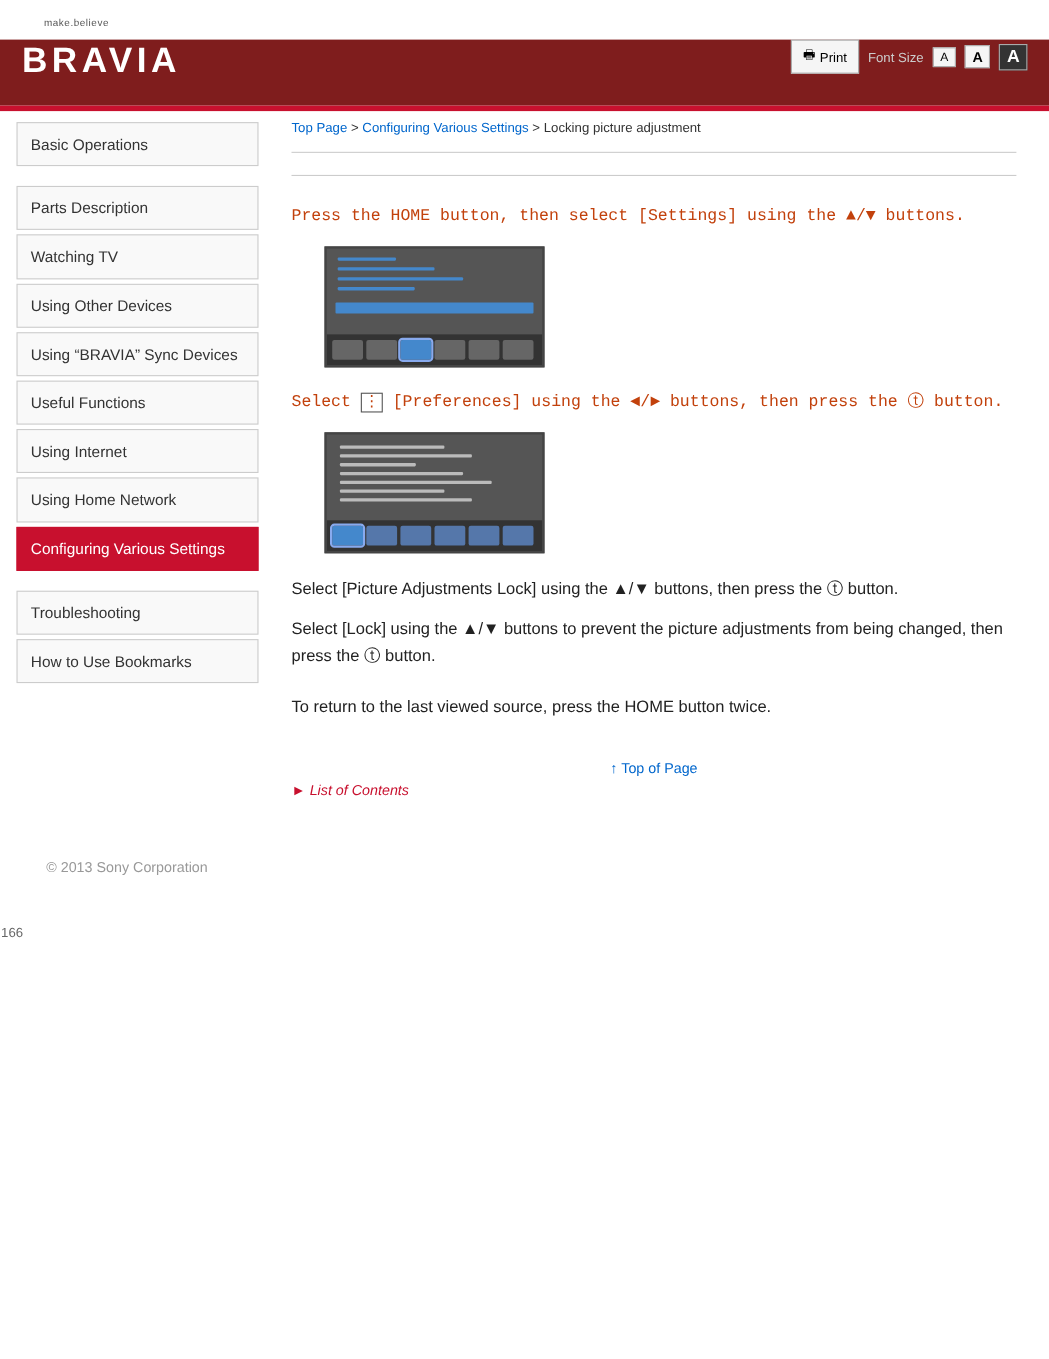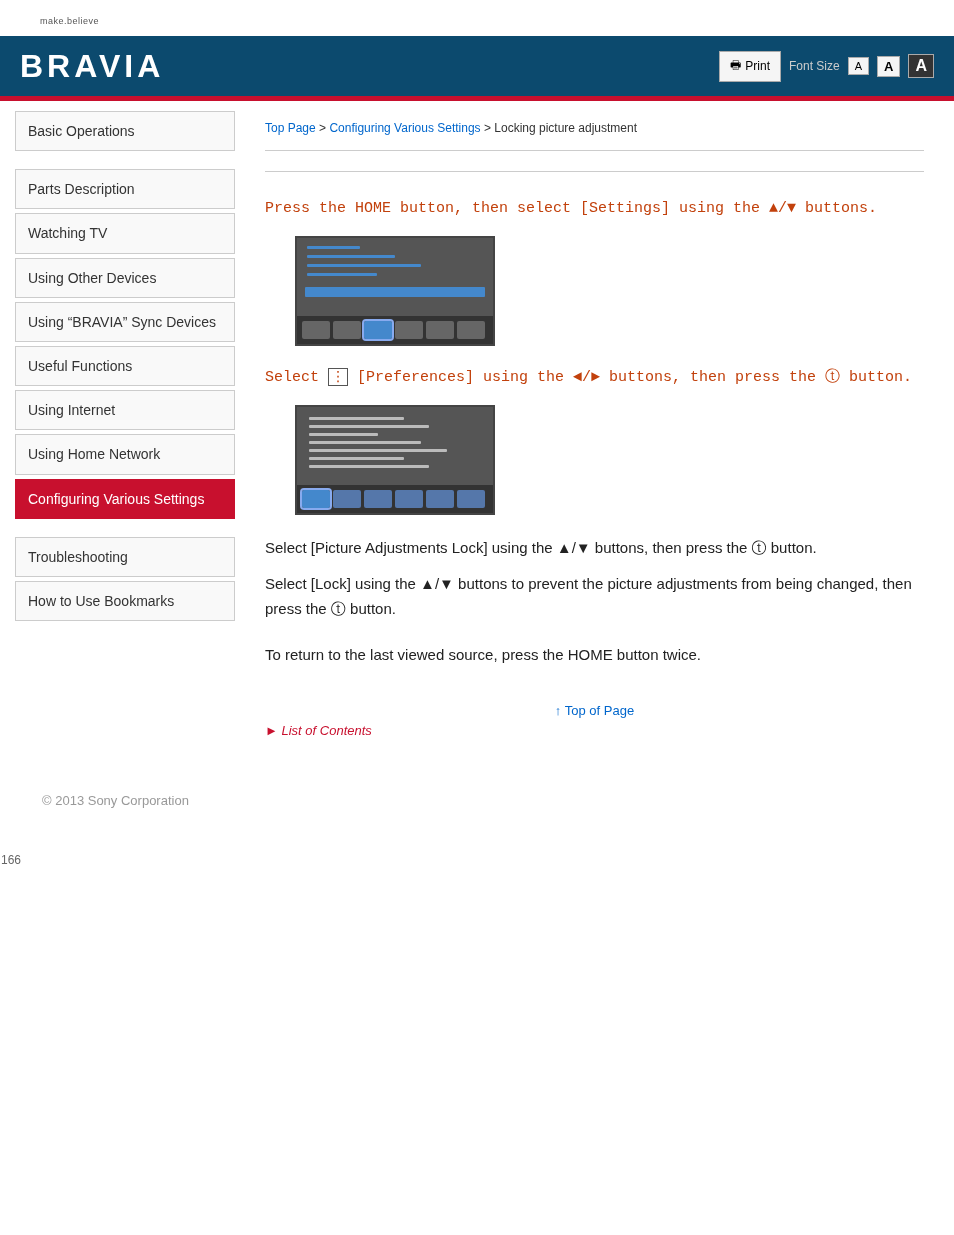--- a/index.html
+++ b/index.html
@@ -1,19 +1,19 @@
 <!DOCTYPE html>
 <html><head>
   <meta charset="utf-8">
   <style>
     * { box-sizing: border-box; margin: 0; padding: 0; }
     body { font-family: Arial, sans-serif; font-size: 14px; color: #333; background: #fff; width: 954px; min-height: 1235px; }
 
     
-    .top-bar { background: #0c4a6e; height: 60px; display: flex; align-items: center; padding: 16px 20px; }
+    .top-bar { background: #7f1d1d; height: 60px; display: flex; align-items: flex-start; padding: 0 20px; }
     .bravia-logo { color: #fff; font-size: 32px; font-weight: bold; letter-spacing: 4px; font-family: Arial, sans-serif; }
     .header-controls { margin-left: auto; display: flex; align-items: center; gap: 8px; }
     .print-btn { border: 1px solid #aaa; background: #f5f5f5; padding: 4px 10px; font-size: 12px; cursor: pointer; display: flex; align-items: center; gap: 4px; }
     .font-size-label { color: #ccc; font-size: 12px; }
     .font-btn { border: 1px solid #aaa; background: #f5f5f5; padding: 2px 6px; cursor: pointer; }
     .font-btn.large { font-size: 16px; font-weight: bold; background: #333; color: #fff; }
     .font-btn.medium { font-size: 13px; font-weight: bold; }
     .font-btn.small { font-size: 11px; }
     .red-bar { height: 5px; background: #c8102e; }
 
@@ -21,21 +21,21 @@
     .main-layout { display: flex; padding: 0; }
 
     
     .sidebar { width: 245px; min-width: 245px; padding: 10px 10px 10px 15px; }
     .sidebar-item { border: 1px solid #ccc; padding: 10px 12px; margin-bottom: 4px; font-size: 14px; cursor: pointer; background: #f9f9f9; color: #333; line-height: 1.3; }
     .sidebar-item.active { background: #c8102e; color: #fff; border-color: #c8102e; }
     .sidebar-section-gap { height: 14px; }
 
     
     .content { flex: 1; padding: 0 30px 30px 20px; }
-    .breadcrumb { font-size: 12px; color: #0066cc; margin-bottom: 15px; padding-top: 20px; }
+    .breadcrumb { font-size: 12px; color: #0066cc; margin-bottom: 15px; padding-top: 8px; }
     .breadcrumb a { color: #0066cc; text-decoration: none; }
     .breadcrumb span { color: #333; }
     .divider { border: none; border-top: 1px solid #ccc; margin: 8px 0 20px 0; }
     .divider2 { border: none; border-top: 1px solid #ccc; margin: 8px 0 20px 0; }
 
     .content-body { padding-top: 5px; }
     .step-text { font-size: 15px; line-height: 1.6; margin-bottom: 15px; color: #c2410c; font-family: Liberation Mono, monospace; }
     .step-image { margin: 10px 0 20px 30px; }
 
     

